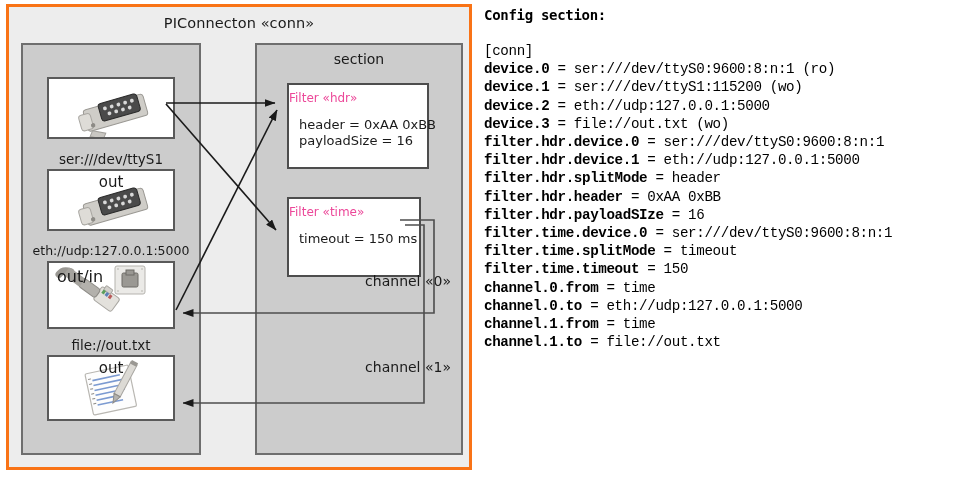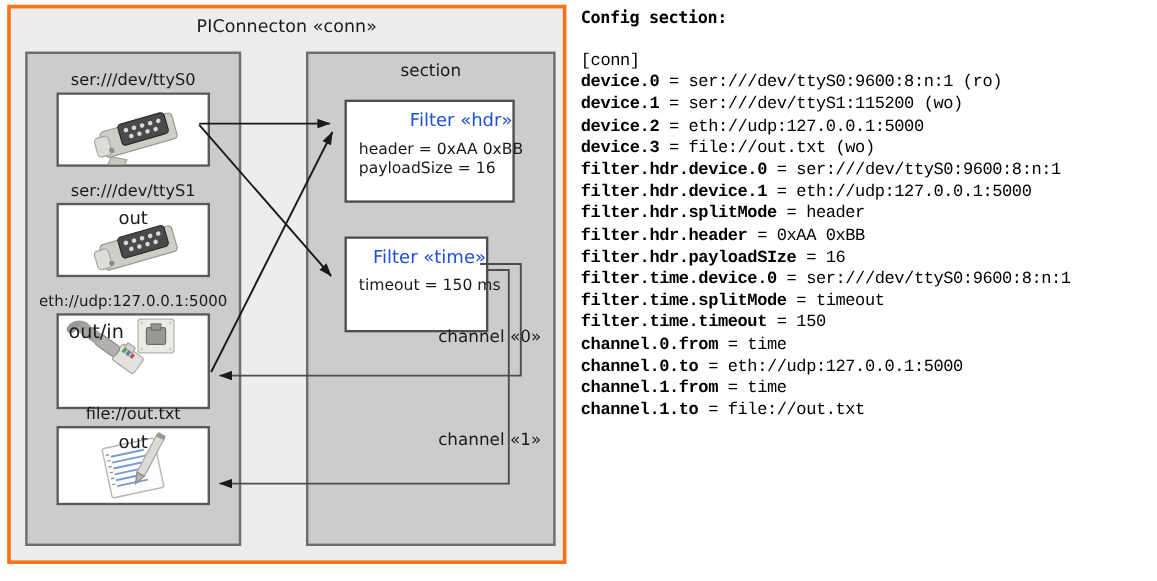--- a/index.html
+++ b/index.html
@@ -95,23 +95,23 @@
 
   .filter-box {
     position: absolute;
     background: #ffffff;
     border: 2px solid #4d4d4d;
   }
   .filter-box .ftitle {
     position: absolute;
     left: 0; top: 6px;
     width: 100%;
-    text-align: right;
-    font-size: 15px;
-    color: #1d4ed8;
+    text-align: left;
+    font-size: 12px;
+    color: #ec4899;
   }
   .filter-box .fattrs {
     position: absolute;
     left: 10px; top: 32px;
     font-size: 13px;
     line-height: 16px;
     color: #1a1a1a;
     white-space: pre;
   }
 
@@ -163,21 +163,20 @@
 <body>
 
 <div id="diagram-root">
 
   <div class="outer-frame">
 
     <div class="diagram-title">PIConnecton «conn»</div>
 
     <div class="panel panel-devices">
 
-      <div class="dev-label" style="top:14px;">ser:///dev/ttyS0</div>
       <div class="dev-box" style="left:24px; top:32px; width:128px; height:62px;">
         <svg width="124" height="58" viewBox="0 0 124 58">
           <g transform="rotate(-16 62 36)">
             <rect x="36" y="24" width="62" height="22" rx="3" fill="#cfcdc8" stroke="#9a9893" stroke-width="1"></rect>
             <rect x="52" y="22" width="40" height="18" rx="3" fill="#4a4a4a" stroke="#2a2a2a" stroke-width="1"></rect>
             <g fill="#d9d9d9">
               <circle cx="58" cy="28" r="1.9"></circle>
                 <circle cx="65" cy="28" r="1.9"></circle>
               <circle cx="72" cy="28" r="1.9"></circle>
                 <circle cx="79" cy="28" r="1.9"></circle>
@@ -212,21 +211,21 @@
               <circle cx="75" cy="36" r="1.9"></circle>
                 <circle cx="82" cy="36" r="1.9"></circle>
             </g>
             <rect x="30" y="30" width="12" height="16" rx="3" fill="#dedcd7" stroke="#a8a6a1" stroke-width="1"></rect>
             <circle cx="42" cy="43" r="2.2" fill="#8d8b86"></circle>
           </g>
         </svg>
       </div>
 
       <div class="dev-label" style="top:198px; font-size:12.5px;">eth://udp:127.0.0.1:5000</div>
-      <div class="dev-box eth-box" style="left:24px; top:216px; width:128px; height:80px;">
+      <div class="dev-box eth-box" style="left:24px; top:216px; width:128px; height:68px;">
         <span class="dir">out/in</span>
         <svg width="124" height="60" viewBox="0 0 124 60">
           <rect x="66" y="3" width="30" height="28" rx="2" fill="#ebeae7" stroke="#b5b3ae" stroke-width="1"></rect>
           <rect x="73" y="10" width="16" height="14" rx="1.5" fill="#9a9893" stroke="#6d6b66" stroke-width="1"></rect>
           <rect x="77" y="7" width="8" height="5" fill="#9a9893" stroke="#6d6b66" stroke-width="1"></rect>
           <g fill="#c9c7c2">
             <circle cx="69" cy="6" r="1"></circle>
               <circle cx="93" cy="6" r="1"></circle>
             <circle cx="69" cy="28" r="1"></circle>
               <circle cx="93" cy="28" r="1"></circle>
@@ -278,21 +277,21 @@
 
     <div class="panel panel-filters">
       <div class="panel-title">section</div>
 
       <div class="filter-box" style="left:30px; top:38px; width:142px; height:86px;">
         <span class="ftitle">Filter «hdr»</span>
         <span class="fattrs">header = 0xAA 0xBB
 payloadSize = 16</span>
       </div>
 
-      <div class="filter-box" style="left:30px; top:152px; width:120px; height:80px;">
+      <div class="filter-box" style="left:30px; top:152px; width:134px; height:80px;">
         <span class="ftitle">Filter «time»</span>
         <span class="fattrs">timeout = 150 ms</span>
       </div>
 
       <div class="channel-label" style="left:0; top:228px; width:194px;">channel «0»</div>
       <div class="channel-label" style="left:0; top:314px; width:194px;">channel «1»</div>
     </div>
   </div>
 
   <svg id="diagram-svg" viewBox="0 0 478 484">

